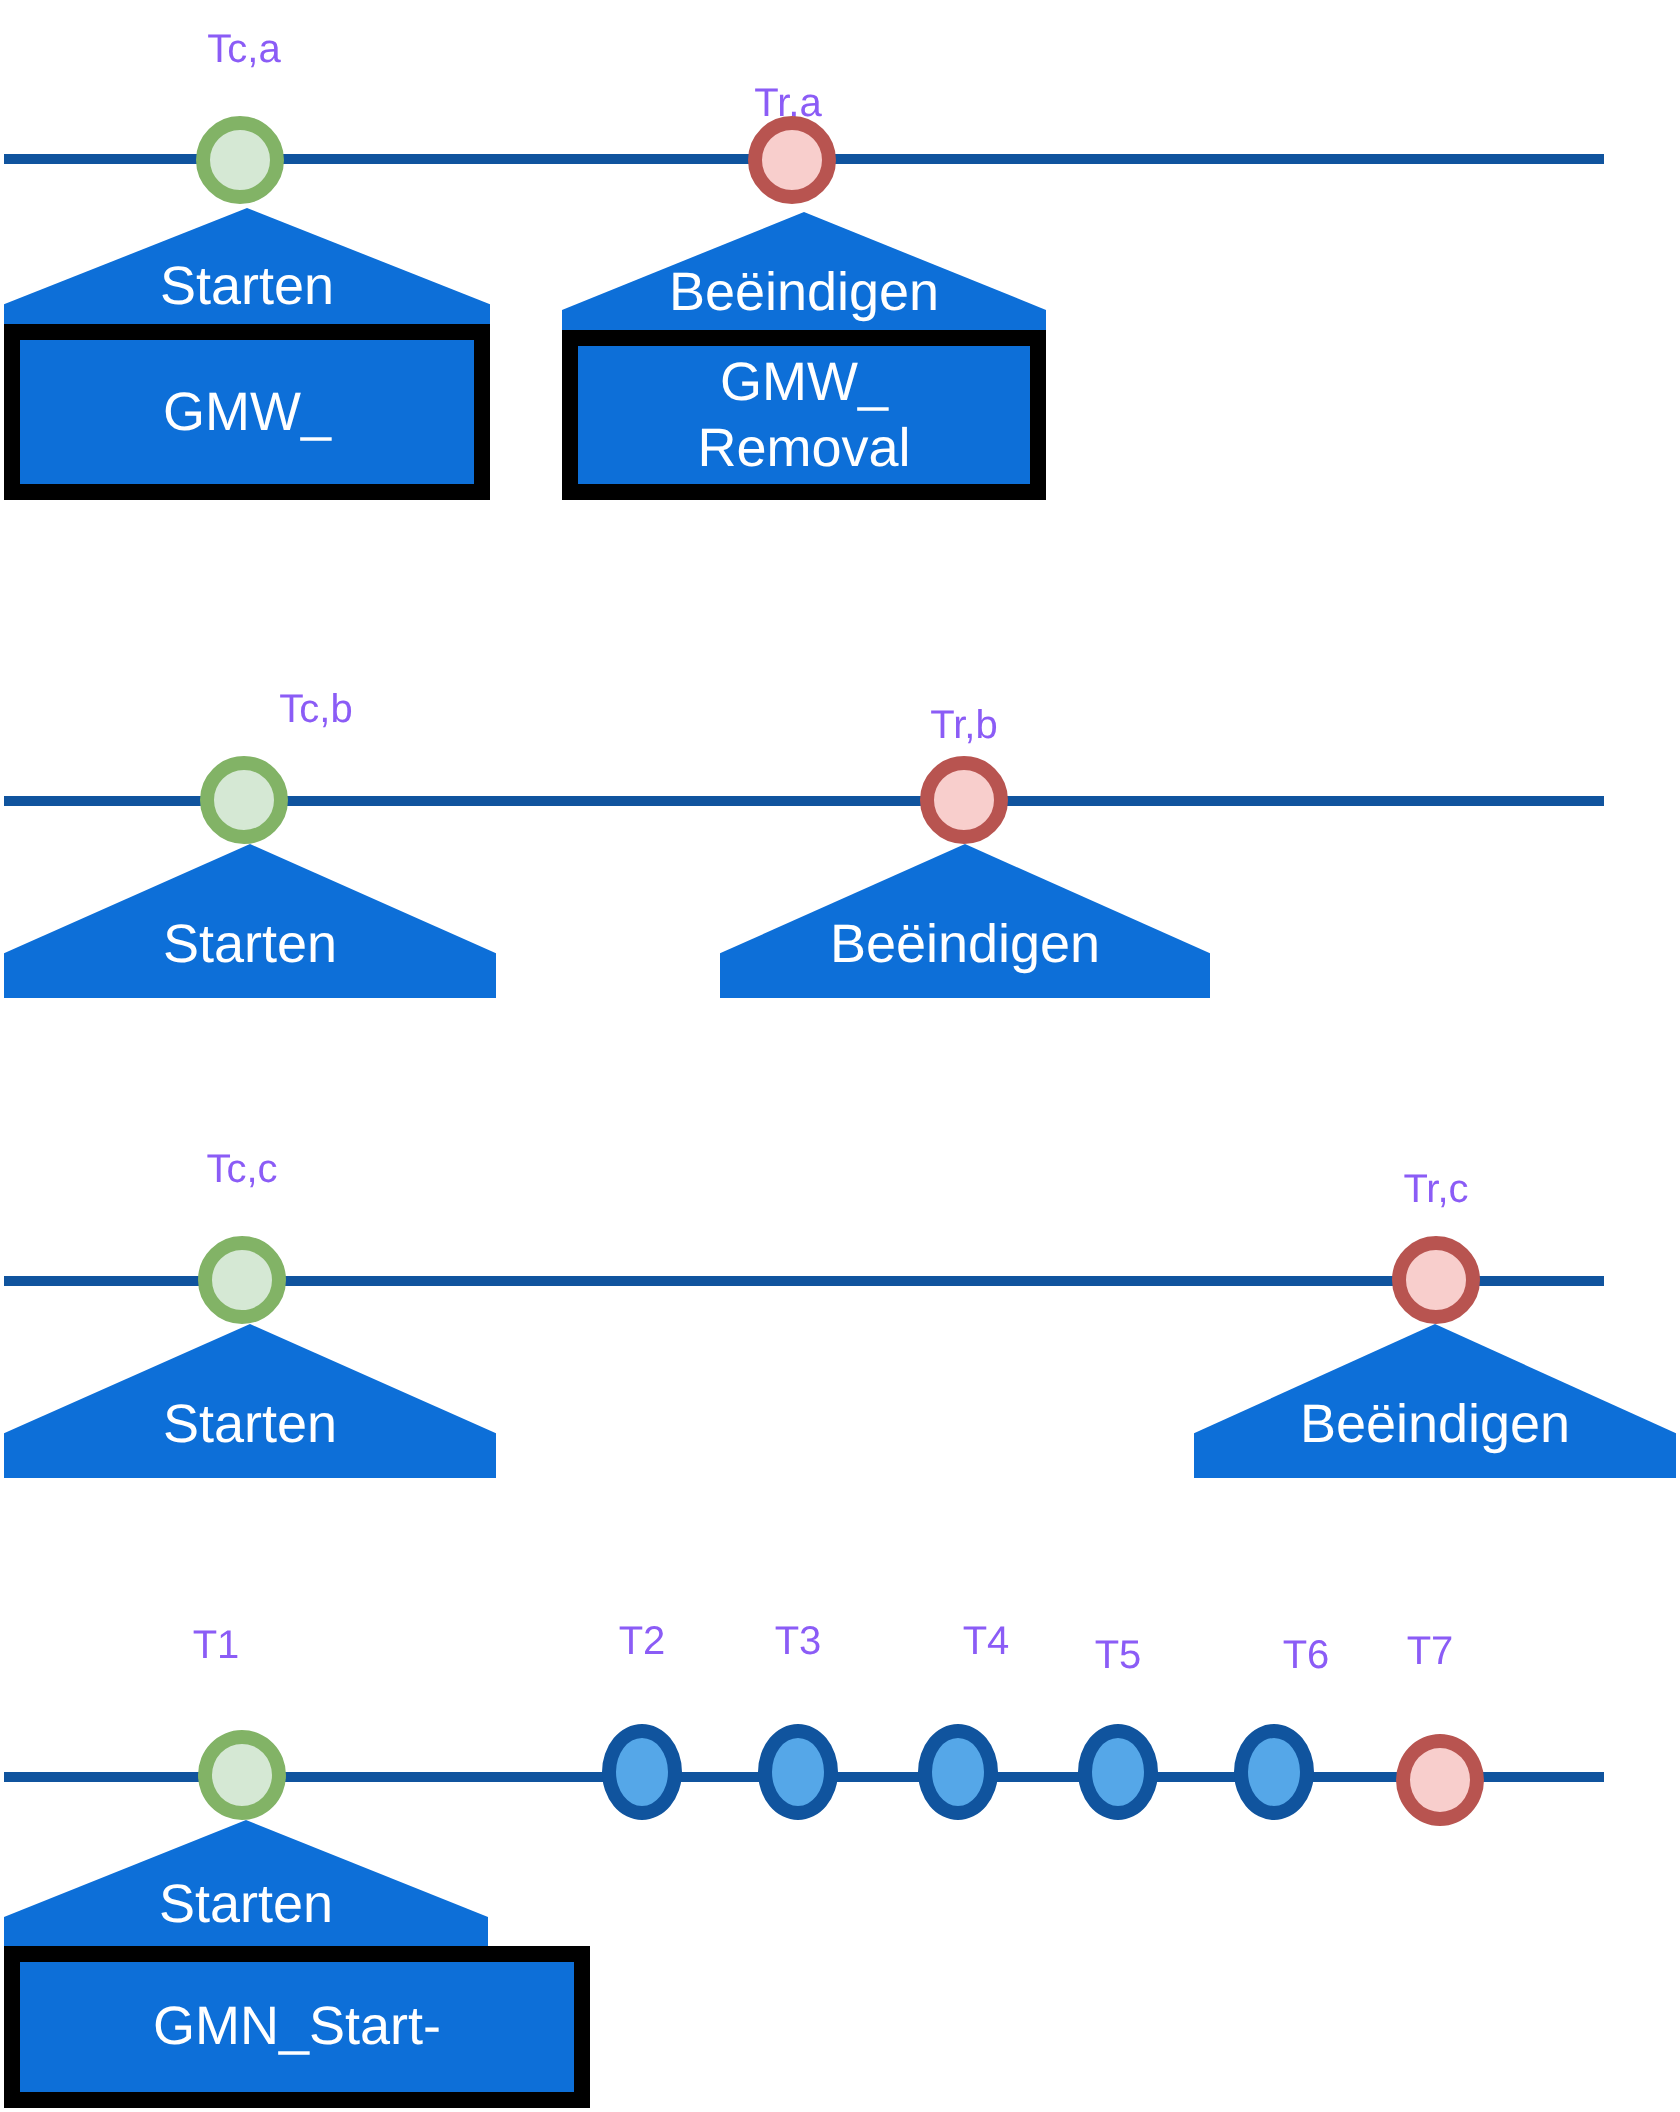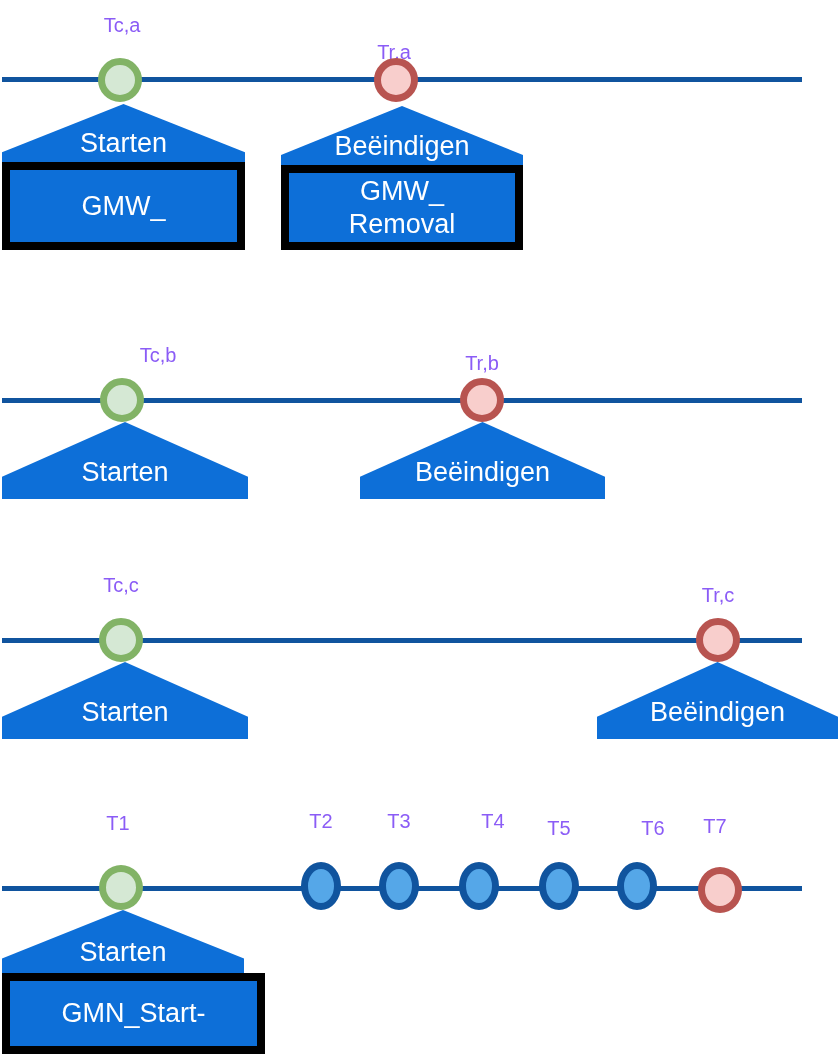--- a/index.html
+++ b/index.html
@@ -83,37 +83,37 @@
     <div class="callout pent-tall" style="left:2px; top:662px; width:246px; height:77px; padding-bottom:12px;">
       <span>Starten</span>
     </div>
     <div class="callout pent-tall" style="left:597px; top:662px; width:241px; height:77px; padding-bottom:12px;">
       <span>Beëindigen</span>
     </div>
   </div>
 
   <div>
     <div class="tl-line" style="left:2px; top:886px; width:800px;"></div>
-    <div class="t-label" style="left:118px; top:812px;text-align:right;">T1</div>
+    <div class="t-label" style="left:108px; top:812px;text-align:right;">T1</div>
     <div class="t-label" style="left:321px; top:810px;">T2</div>
     <div class="t-label" style="left:399px; top:810px;">T3</div>
     <div class="t-label" style="left:493px; top:810px;">T4</div>
     <div class="t-label" style="left:559px; top:817px;">T5</div>
     <div class="t-label" style="left:637px; top:817px;margin-left:16px;">T6</div>
     <div class="t-label" style="left:715px; top:815px;">T7</div>
 
     <div class="marker green" style="left:99px; top:865px; width:44px; height:45px;"></div>
     <div class="marker blue" style="left:301px; top:862px; width:40px; height:48px;"></div>
     <div class="marker blue" style="left:379px; top:862px; width:40px; height:48px;"></div>
     <div class="marker blue" style="left:459px; top:862px; width:40px; height:48px;"></div>
     <div class="marker blue" style="left:539px; top:862px; width:40px; height:48px;"></div>
     <div class="marker blue" style="left:617px; top:862px; width:40px; height:48px;"></div>
     <div class="marker red" style="left:698px; top:867px; width:44px; height:46px;"></div>
 
     <div class="callout pent-mid" style="left:2px; top:910px; width:242px; height:63px; padding-bottom:6px;">
       <span>Starten</span>
     </div>
-    <div class="docbox" style="left:2px; top:973px; width:263px; height:81px;">
+    <div class="docbox" style="left:2px; top:973px; width:293px; height:81px;">
       <div>GMN_Start-</div>
     </div>
   </div>
 
 </div>
 
 </body></html>

